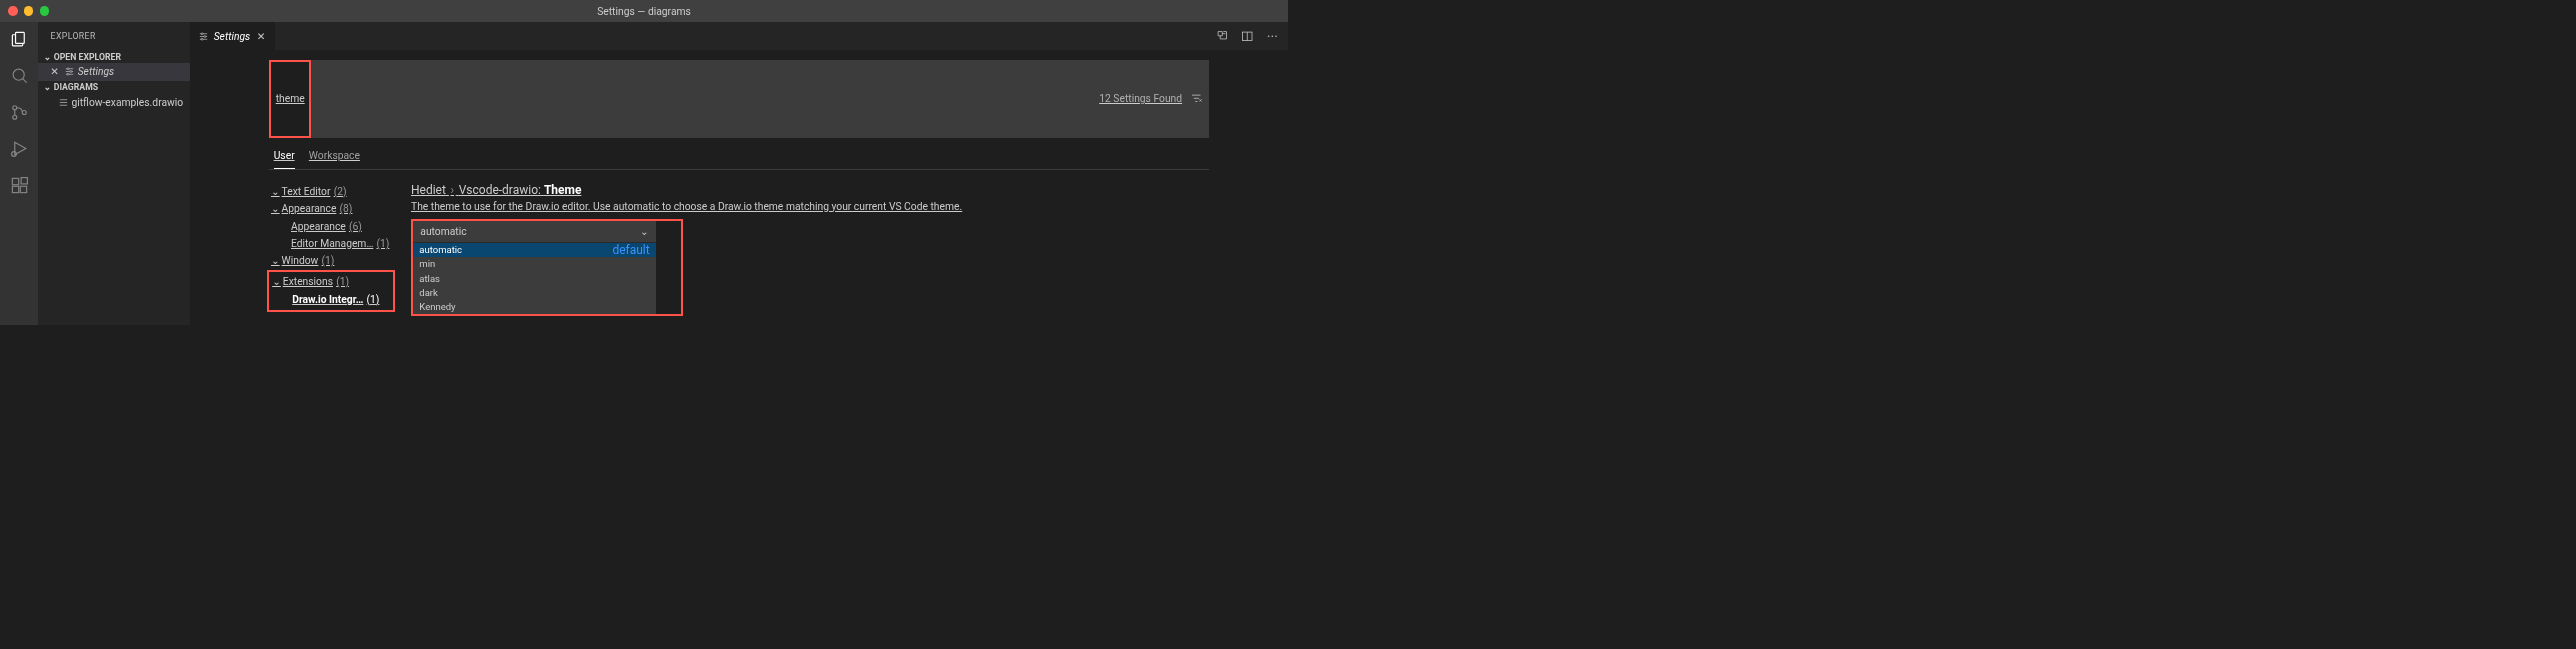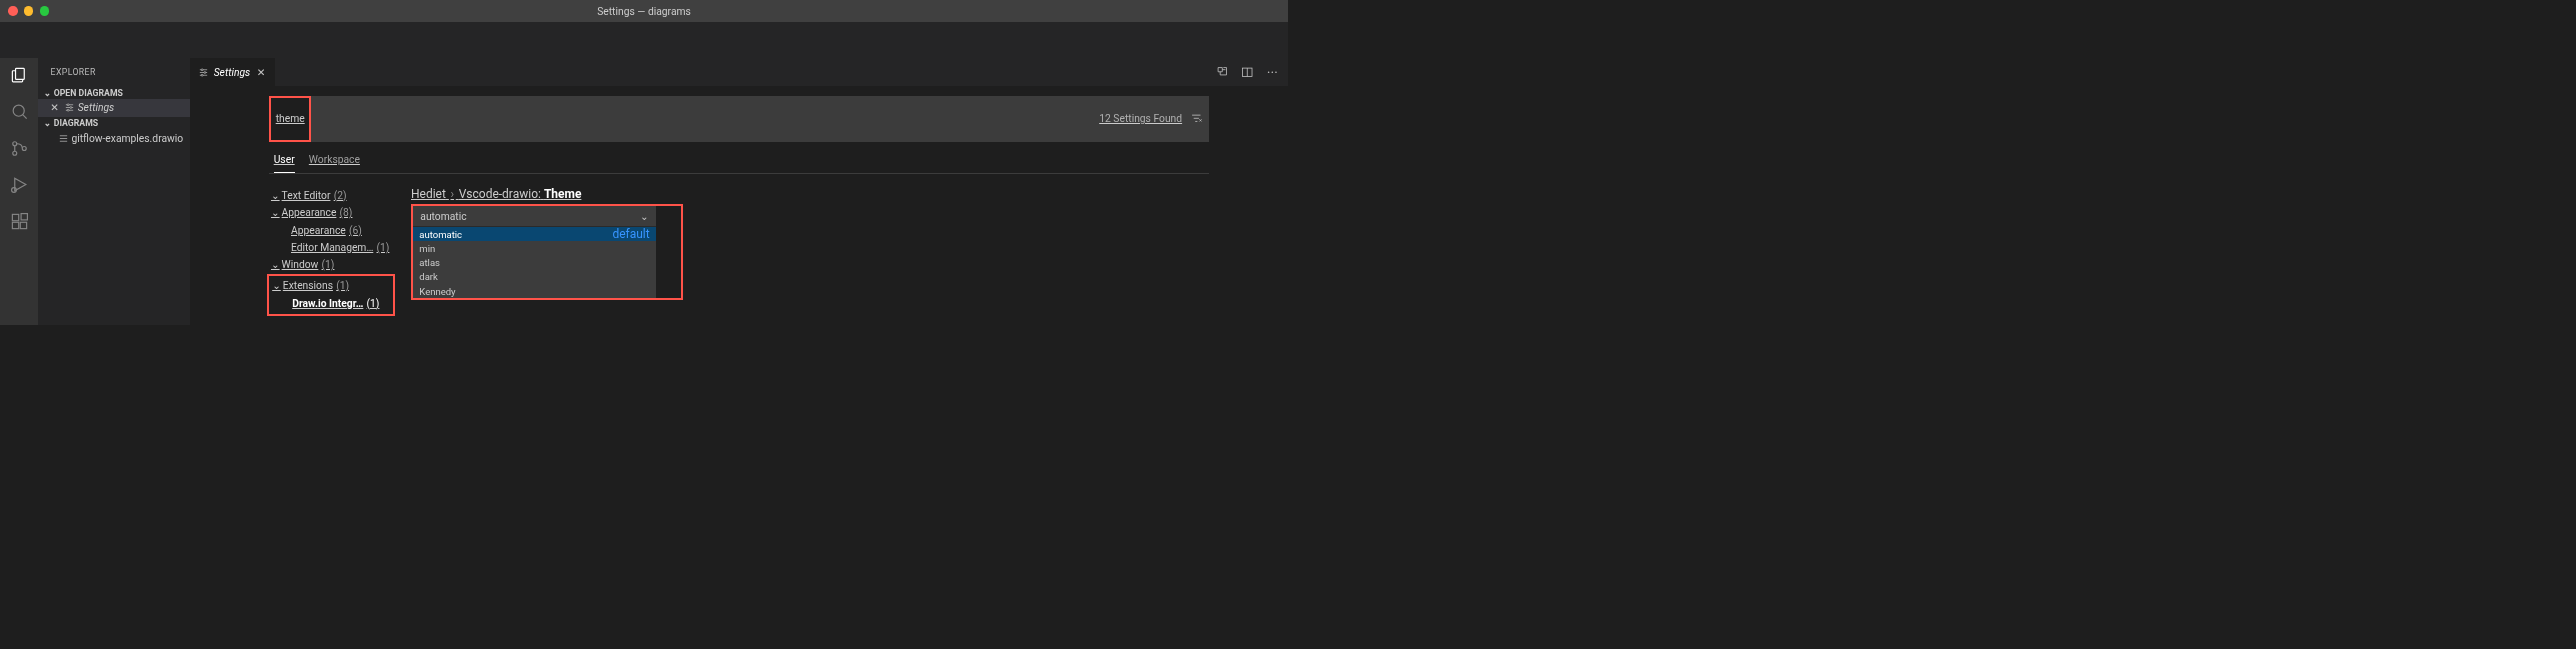--- a/index.html
+++ b/index.html
@@ -41,21 +41,20 @@
       position: absolute;
       left: 50%;
       transform: translateX(-50%);
       color: #cccccc;
       font-size: 10.3px;
     }
     .main-area {
       display: flex;
       flex: 1;
       overflow: hidden;
-      margin-top: 36px;
     }
     .activity-bar {
       width: 38px;
       background: #333333;
       display: flex;
       flex-direction: column;
       align-items: center;
       padding-top: 8px;
       gap: 17.4px;
     }
@@ -377,21 +376,21 @@
             <rect x="14" y="2" width="8" height="8"></rect>
           </svg>
       </div>
     </div>
 
     <div class="sidebar">
       <div class="sidebar-header">EXPLORER</div>
 
       <div class="sidebar-section">
         <span class="chevron">⌄</span>
-        <span>OPEN DIAGRAMS</span>
+        <span>OPEN EXPLORER</span>
       </div>
       <div class="sidebar-item active">
         <span class="close-x">✕</span>
         <span class="item-icon">
           <svg width="11" height="11" viewBox="0 0 24 24" fill="none" stroke="#c5c5c5" stroke-width="1.5">
               <line x1="4" y1="6" x2="20" y2="6"></line>
               <line x1="4" y1="12" x2="20" y2="12"></line>
               <line x1="4" y1="18" x2="20" y2="18"></line>
               <circle cx="9" cy="6" r="2" fill="#252526"></circle>
               <circle cx="15" cy="12" r="2" fill="#252526"></circle>
@@ -525,20 +524,21 @@
             </div>
           </div>
 
           <div class="setting-detail">
             <div class="breadcrumb">
               <span class="bc-part">Hediet</span>
               <span class="bc-sep">›</span>
               <span class="bc-part">Vscode-drawio:</span>
               <span class="bc-last">Theme</span>
             </div>
+            <div class="setting-desc">The theme to use for the Draw.io editor. Use automatic to choose a Draw.io theme matching your current VS Code theme.</div>
 
             <div class="dropdown-highlight">
               <div class="dropdown">
                 <span>automatic</span>
                 <span style="color:#c5c5c5">⌄</span>
               </div>
               <div class="dropdown-list">
                 <div class="dropdown-item selected">
                   <span>automatic</span>
                   <span class="default-label">default</span>

